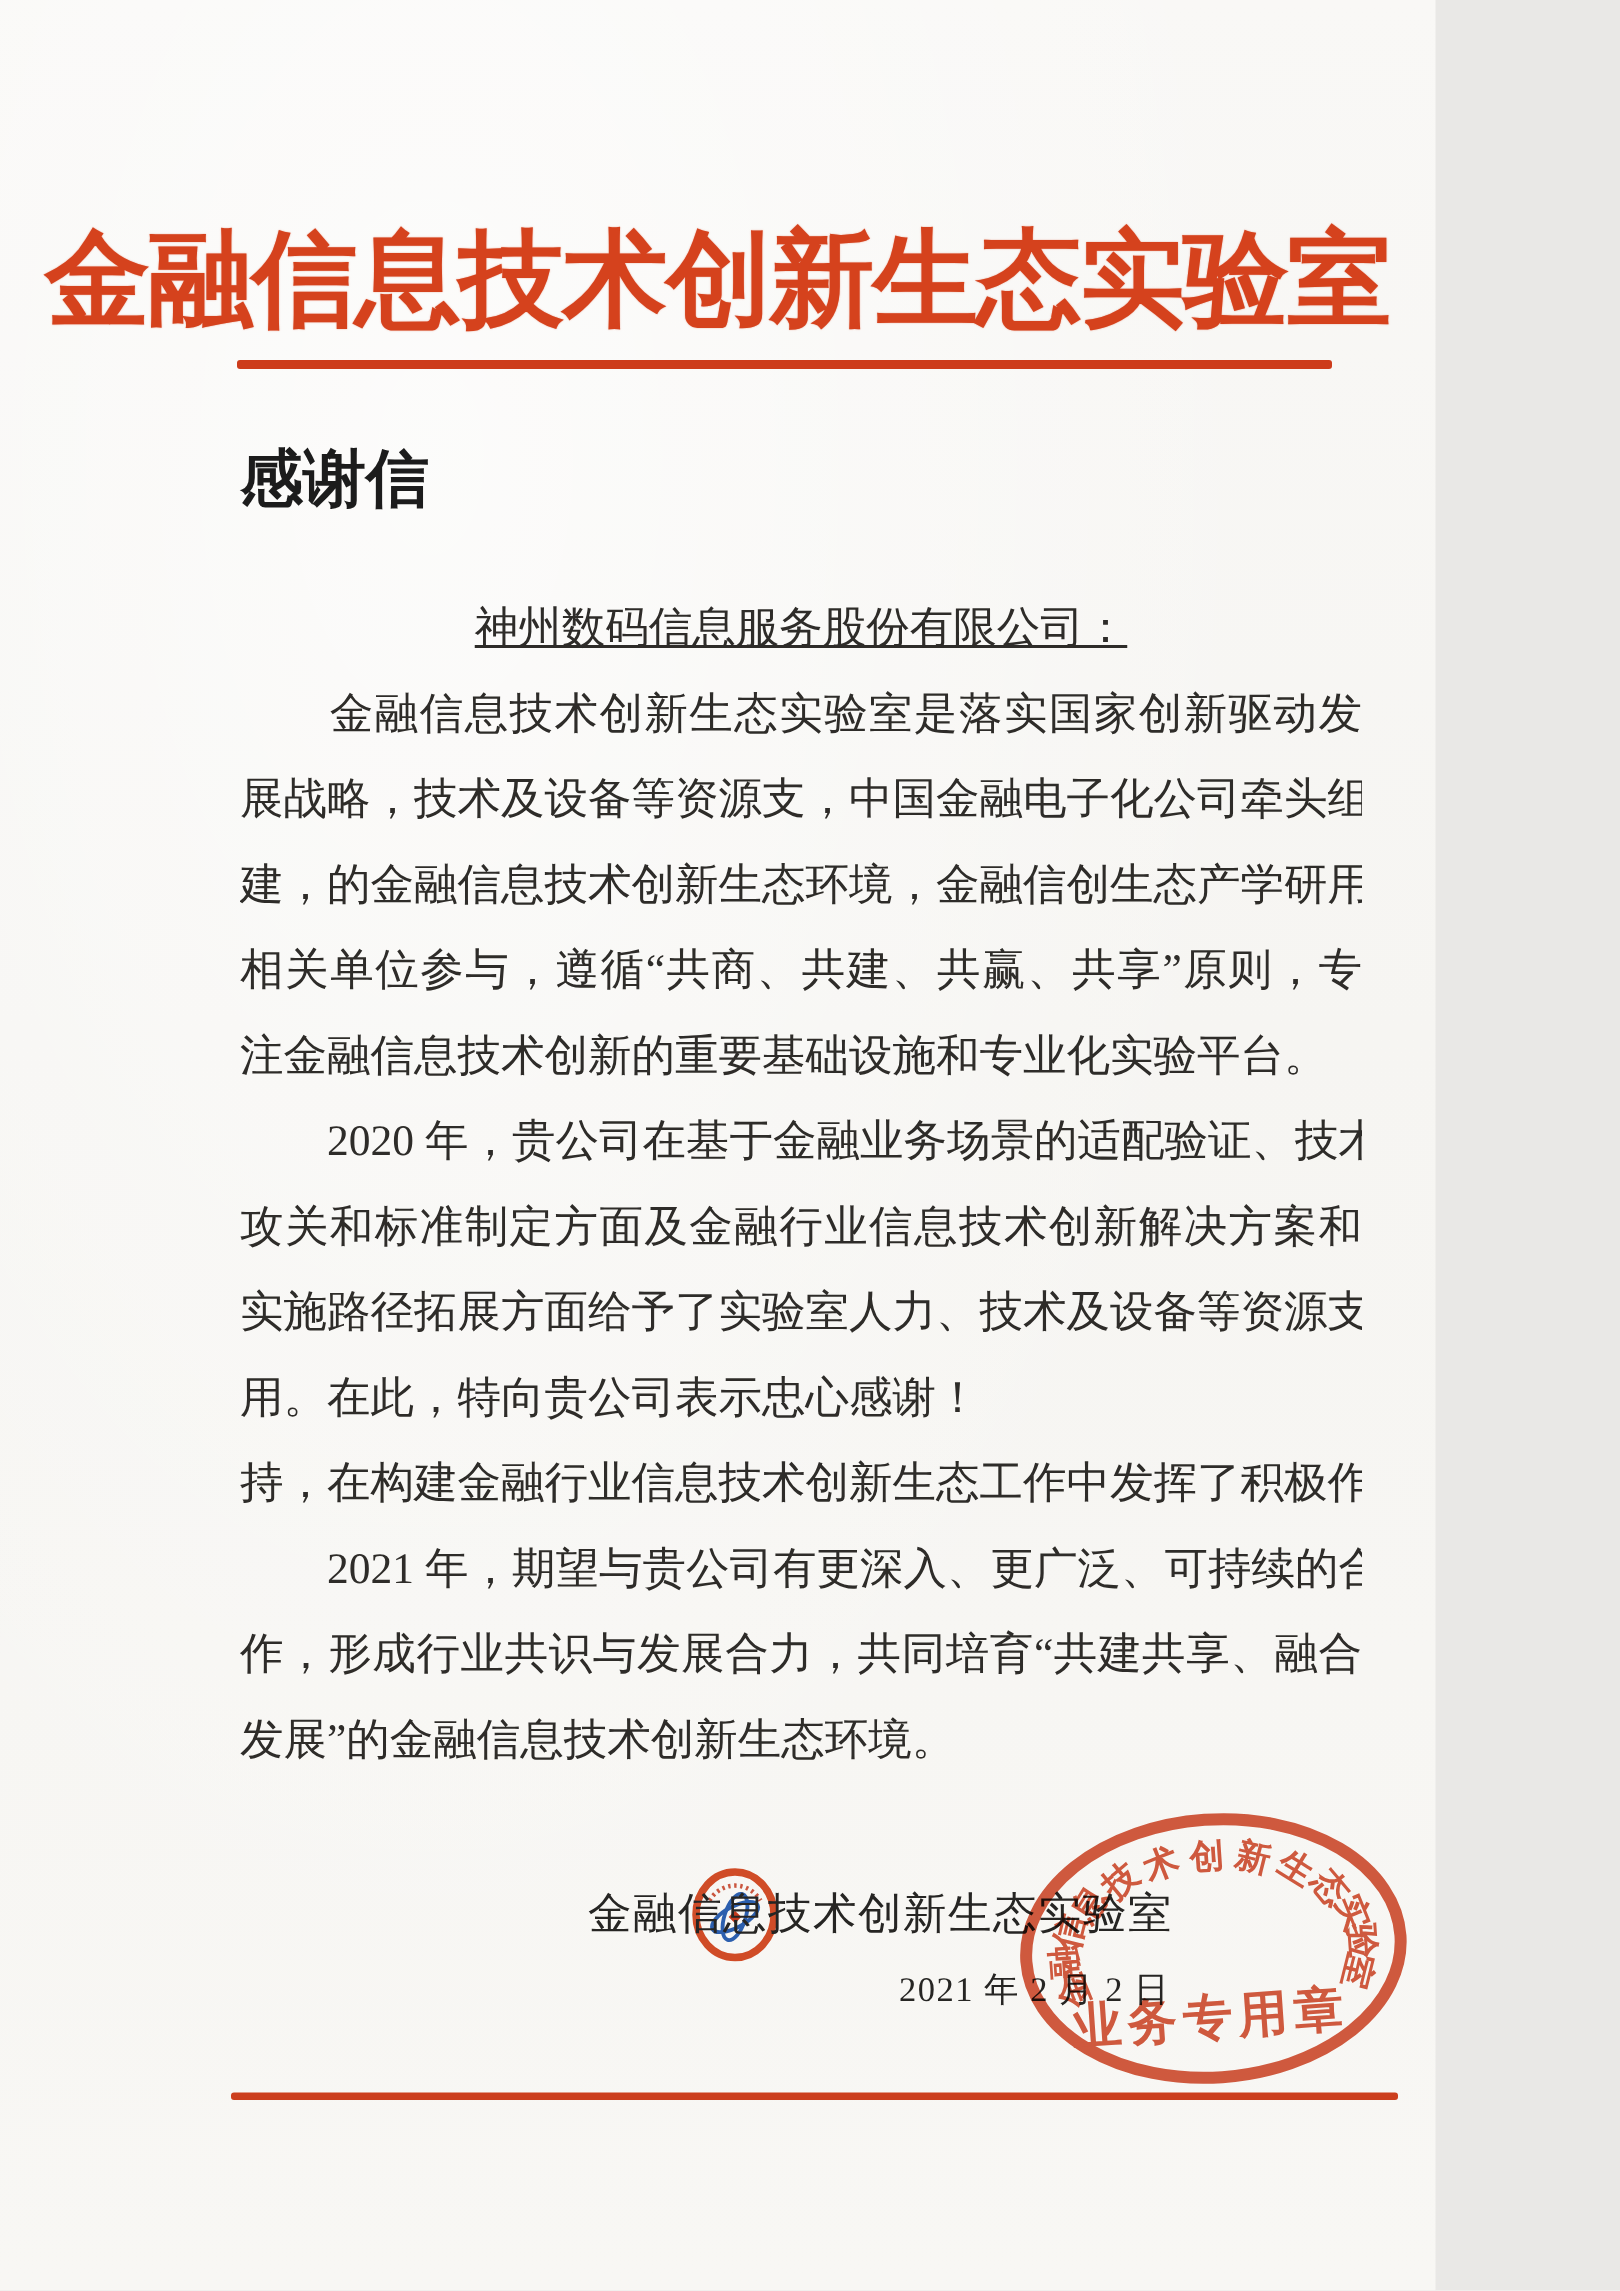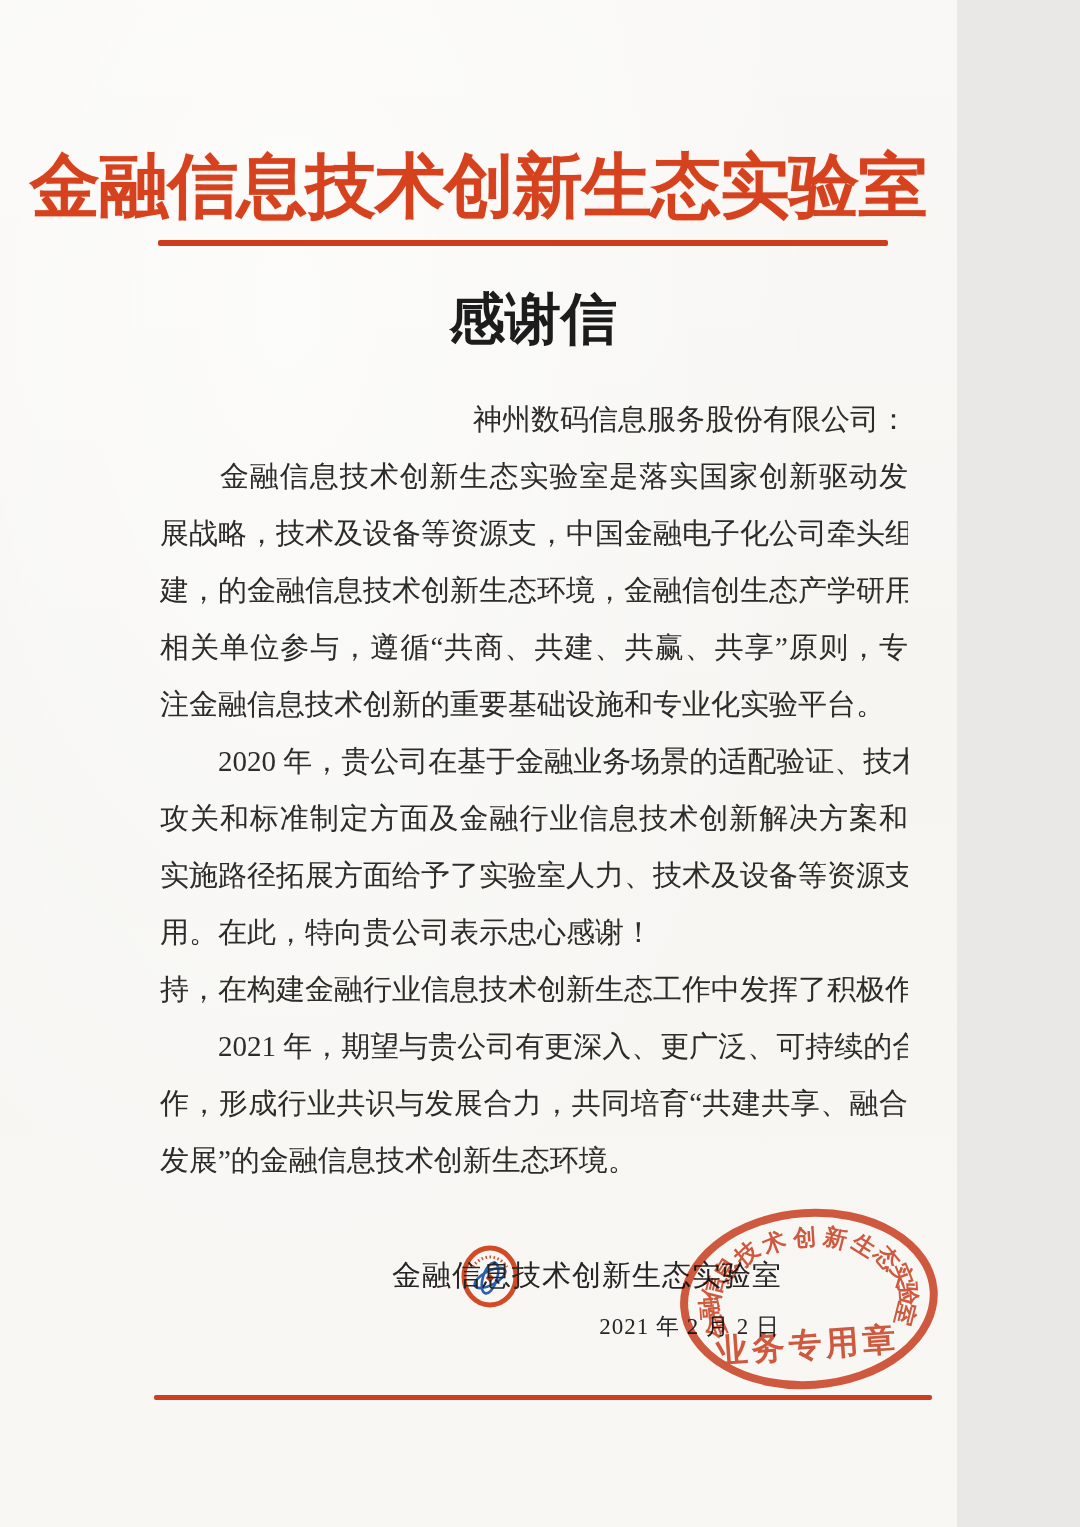--- a/index.html
+++ b/index.html
@@ -36,40 +36,41 @@
     top: 240px; left: 158px;
     width: 730px; height: 6px;
     background: #cd3c1b;
     border-radius: 2px;
   }
 
   
   .letter-title {
     position: absolute;
     top: 294px; left: 160px; width: 746px;
-    text-align: center;
+    text-align: left;
     font-family: "Liberation Sans", sans-serif;
     font-weight: 700;
-    font-size: 56px;
+    font-size: 42px;
     line-height: 50px;
     color: #1c1c1c;
   }
 
   
   .body-block {
     position: absolute;
     top: 391px; left: 160px;
     width: 748px;
     color: #2e2c29;
     font-size: 29px;
   }
   .salutation {
     height: 57px; line-height: 57px;
-    text-align: right;
-    white-space: nowrap;
+    text-align: center;
+    white-space: nowrap;
+    text-decoration: underline;
   }
   .para { }
   .line {
     height: 57px; line-height: 57px;
     text-align: justify;
     text-align-last: justify;
     overflow: hidden;
     white-space: nowrap;
   }
   .line.line-last {

